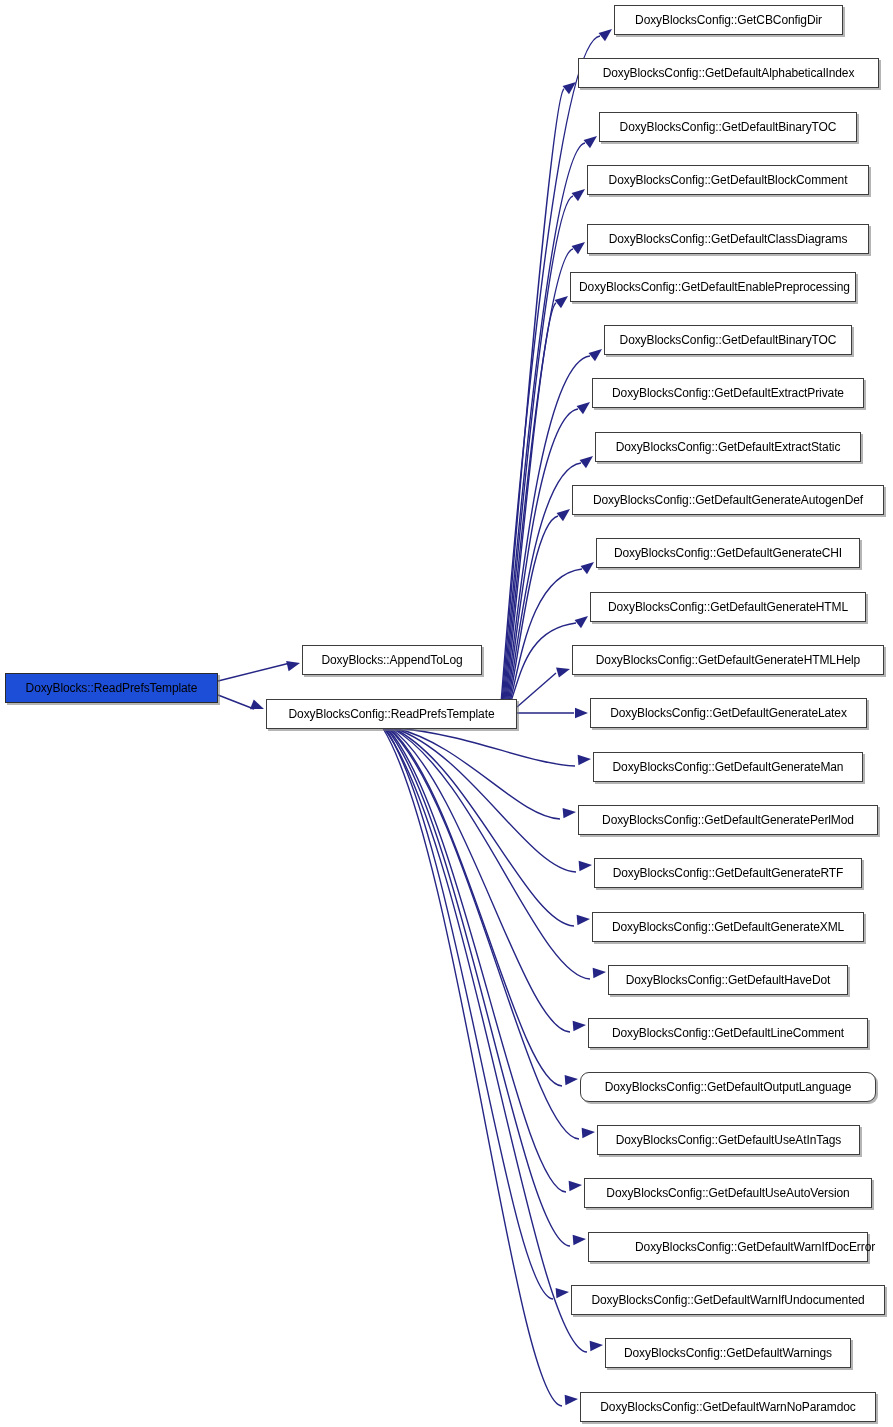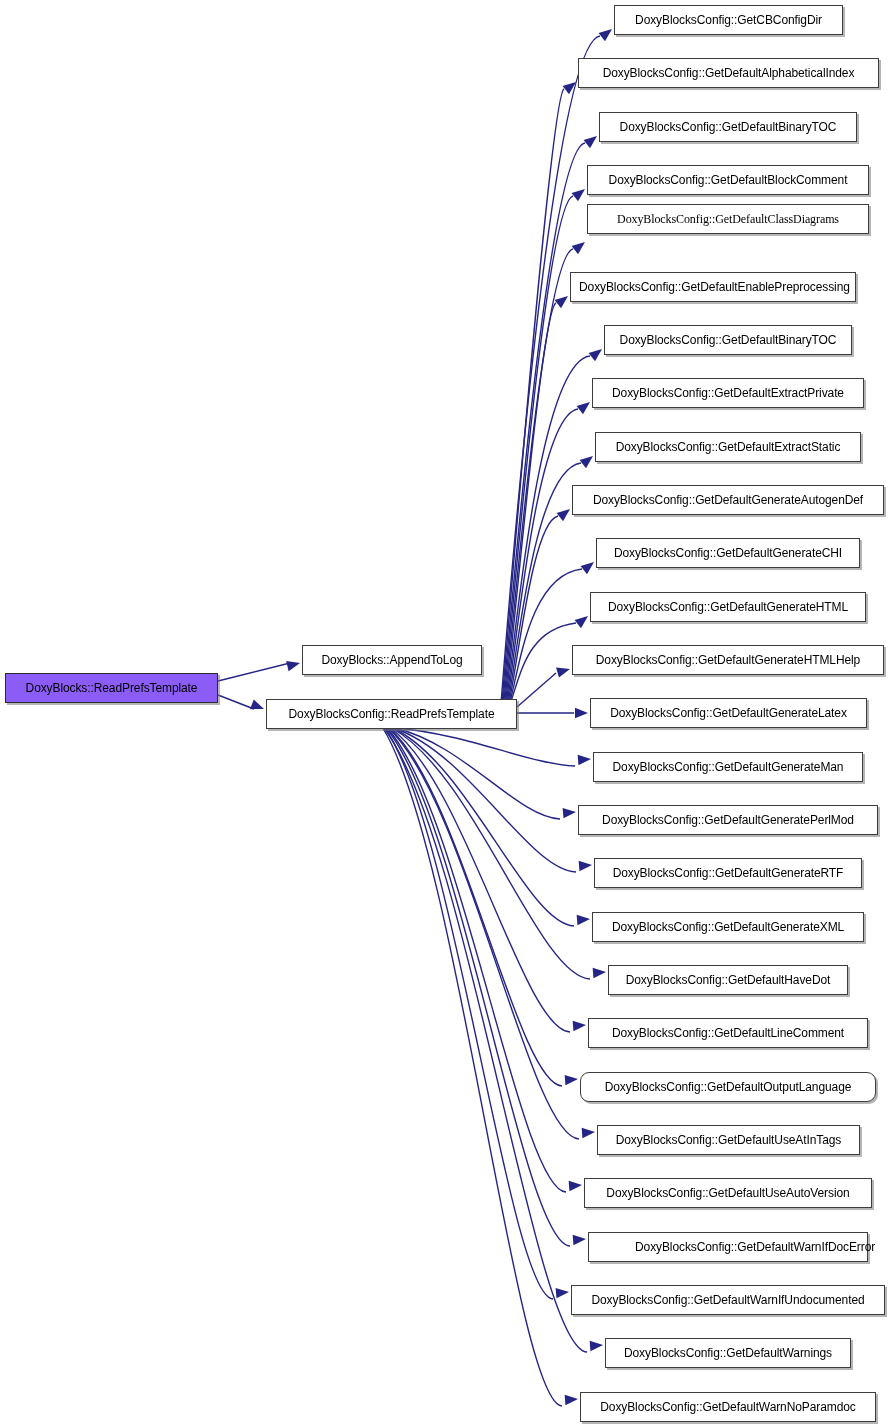--- a/index.html
+++ b/index.html
@@ -32,21 +32,21 @@
     color: #000000;
     font-size: 12px;
     line-height: 28px;
     height: 30px;
     text-align: center;
     white-space: nowrap;
     box-shadow: 2px 2px 0 0 rgba(120,120,120,0.55);
     letter-spacing: -0.1px;
   }
   .node.root {
-    background: #8b5cf6;
+    background: #1d4ed8;
     border-color: #2b2b2b;
   }
   .node-label {
     display: block;
     padding: 0 8px;
   }
 </style>
 </head>
 <body>
 
@@ -126,21 +126,21 @@
       </div>
       <div class="node" style="left: 578px; top: 58px; width: 301px;">
         <span class="node-label">DoxyBlocksConfig::GetDefaultAlphabeticalIndex</span>
       </div>
       <div class="node" style="left: 599px; top: 112px; width: 258px;">
         <span class="node-label">DoxyBlocksConfig::GetDefaultBinaryTOC</span>
       </div>
       <div class="node" style="left: 587px; top: 165px; width: 282px;">
         <span class="node-label">DoxyBlocksConfig::GetDefaultBlockComment</span>
       </div>
-      <div class="node" style="left: 587px; top: 204px; width: 282px; font-family: Liberation Serif, serif;">
+      <div class="node" style="left: 587px; top: 224px; width: 282px;">
         <span class="node-label">DoxyBlocksConfig::GetDefaultClassDiagrams</span>
       </div>
       <div class="node" style="left: 570px; top: 272px; width: 286px;">
         <span class="node-label">DoxyBlocksConfig::GetDefaultEnablePreprocessing</span>
       </div>
       <div class="node" style="left: 604px; top: 325px; width: 248px;">
         <span class="node-label">DoxyBlocksConfig::GetDefaultBinaryTOC</span>
       </div>
       <div class="node" style="left: 592px; top: 378px; width: 272px;">
         <span class="node-label">DoxyBlocksConfig::GetDefaultExtractPrivate</span>

